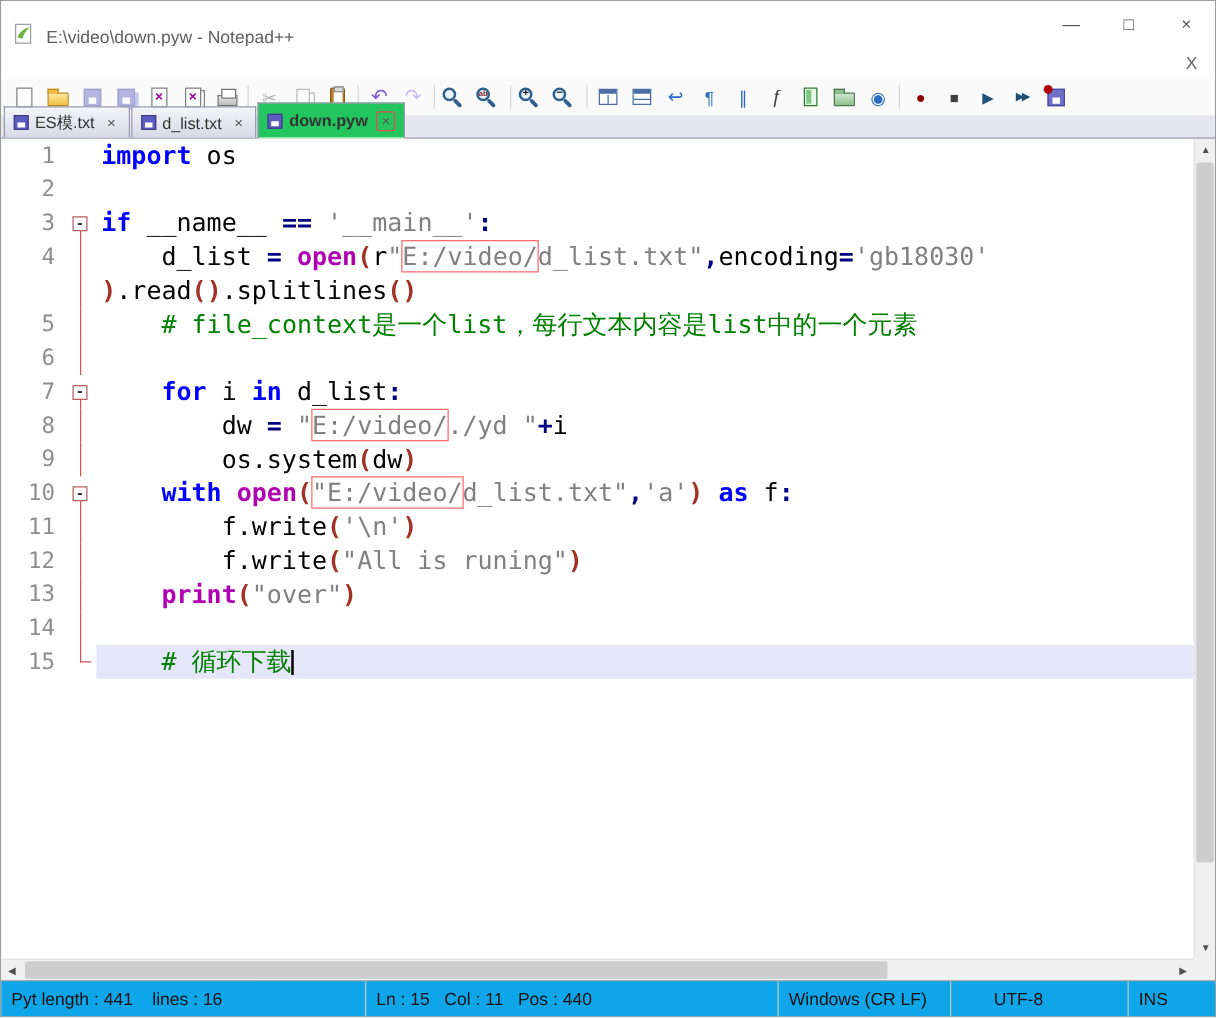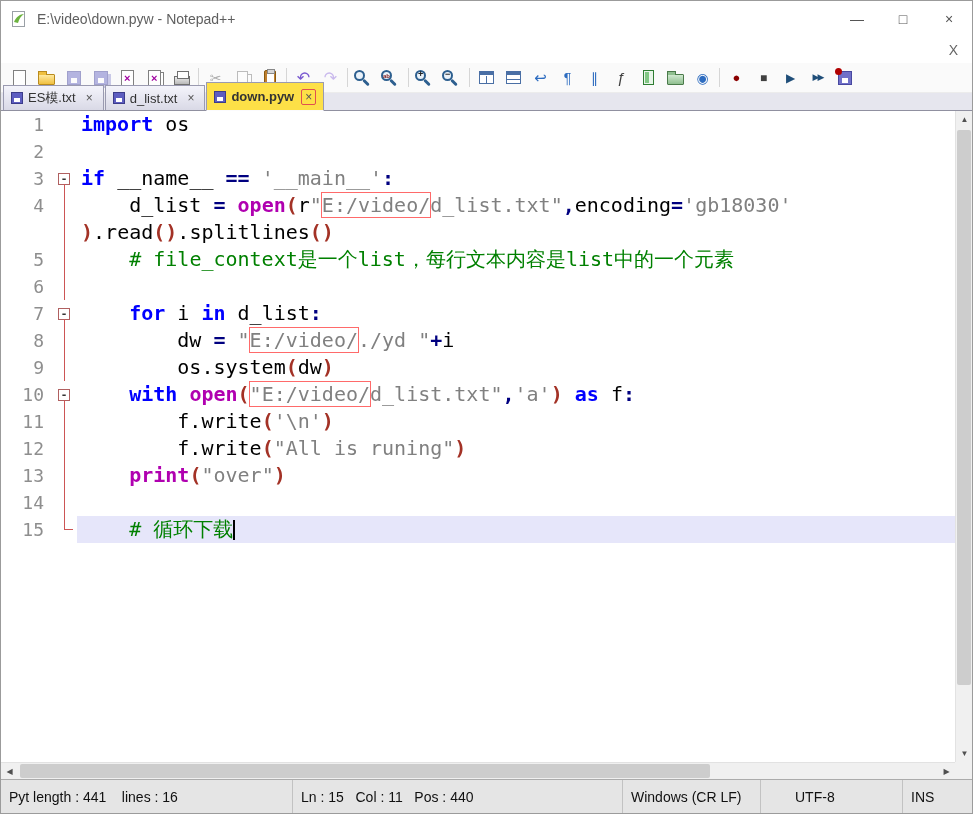--- a/index.html
+++ b/index.html
@@ -1,21 +1,21 @@
 <!DOCTYPE html>
 <html style="--keyword: #0000ff; --builtin: #b000b0; --string: #808080; --comment: #008000; --operator: #000080; --paren: #a33226; --mark: #ff6a6a; --current_line: #e6e6fa; --fold_line: #cc5555;"><head>
 <meta charset="utf-8">
 <style>
   *{box-sizing:border-box;margin:0;padding:0}
   html,body{width:973px;height:814px;overflow:hidden;background:#fff;
     font-family:"Liberation Sans",sans-serif}
   .window{width:973px;height:814px;border:1px solid #9b9b9b;display:flex;flex-direction:column;background:#fff}
 
   
-  .titlebar{height:36px;flex:none;display:flex;align-items:center;padding-left:8px;background:#fff}
+  .titlebar{height:36px;flex:none;display:flex;align-items:flex-end;padding-left:8px;background:#fff}
   .logo{width:20px;height:20px;flex:none;display:flex;align-items:center;justify-content:center}
   .title-text{color:#5f5f5f;font-size:14px;margin-left:8px;flex:1;white-space:pre}
   .win-btn{width:46px;height:36px;flex:none;display:flex;align-items:center;justify-content:center;color:#555;font-size:14px}
 
   
   .menubar{height:26px;flex:none;display:flex;align-items:center;background:#fff;font-size:14px;color:#1a1a1a;padding-left:4px}
   .menu-items{display:flex}
   .mitem{padding:3px 8px;white-space:nowrap}
   .menu-close{margin-left:auto;padding:0 14px;color:#666;font-size:14px}
 
@@ -54,21 +54,21 @@
   .tic.wins::before,.tic.wins2::before{content:"";position:absolute;left:0;top:0;right:0;height:3px;background:#4a6fa5}
   .tic.wins::after{content:"";position:absolute;left:6px;top:4px;bottom:0;width:1px;background:#4a6fa5}
   .tic.wins2::after{content:"";position:absolute;left:0;right:0;top:7px;height:1px;background:#4a6fa5}
   .tic.map{width:11px;height:15px;border:1px solid #2e7d32;background:#e8f5e9}
   .tic.map::after{content:"";position:absolute;left:1px;top:1px;bottom:1px;width:4px;background:#81c784}
 
   
   .tabbar{height:18px;flex:none;display:flex;align-items:flex-end;background:#e6e6ee;border-bottom:1px solid #9090a0;padding-left:2px}
   .tab{height:25px;display:flex;align-items:center;padding:0 7px;margin-right:1px;border:1px solid #9a9ab0;border-bottom:none;
        background:linear-gradient(#f4f4fb,#d9d9e6);font-size:13px;color:#333;position:relative}
-  .tab.active{height:29px;background:#fde047;font-weight:bold;margin-bottom:-1px;border-bottom:1px solid #fbfbfd}
+  .tab.active{height:29px;background:#22c55e;font-weight:bold;margin-bottom:-1px;border-bottom:1px solid #fbfbfd}
   .mini-floppy{width:12px;height:12px;background:#5d5dc0;border:1px solid #3c3c8a;margin-right:5px;position:relative;flex:none}
   .mini-floppy::after{content:"";position:absolute;left:2px;bottom:1px;width:6px;height:4px;background:#fff}
   .tx{color:#555;font-size:12px;font-weight:normal;margin-left:7px;padding:0 3px;line-height:14px}
   .tx.boxed{border:1px solid #e05050;border-radius:2px}
 
   
   .main{flex:1;display:flex;flex-direction:column;min-height:0}
   .edit-wrap{flex:1;display:flex;min-height:0}
   .code-area{flex:1;display:flex;flex-direction:column;overflow:hidden;background:#fff;
     font-family:"DejaVu Sans Mono","Liberation Mono",monospace;font-size:20px}
@@ -99,21 +99,21 @@
   .strack{flex:1;position:relative}
   .sthumb{position:absolute;left:1px;right:1px;top:2px;height:90%;background:#cdcdcd;border-radius:2px}
   .hrow{height:17px;flex:none;display:flex}
   .hscroll{flex:1;background:#f0f0f0;border-top:1px solid #e2e2e2;display:flex}
   .hscroll .sarrow{width:17px;height:16px}
   .htrack{flex:1;position:relative}
   .hthumb{position:absolute;top:1px;bottom:1px;left:2px;width:75%;background:#cdcdcd;border-radius:2px}
   .scorner{width:17px;flex:none;background:#f0f0f0}
 
   
-  .statusbar{height:34px;flex:none;background:#e5e5e5;border-top:1px solid #ababab;display:flex;align-items:stretch;font-size:14px;color:#111}
+  .statusbar{height:29px;flex:none;background:#0ea5e9;border-top:1px solid #ababab;display:flex;align-items:stretch;font-size:14px;color:#111}
   .st{display:flex;align-items:center;padding:0 8px;overflow:hidden;white-space:pre}
   .st.div{border-left:1px solid #c2c2c2}
 </style>
 </head>
 <body>
 
 <div class="window">
 
   <div class="titlebar">
     <span class="logo">

